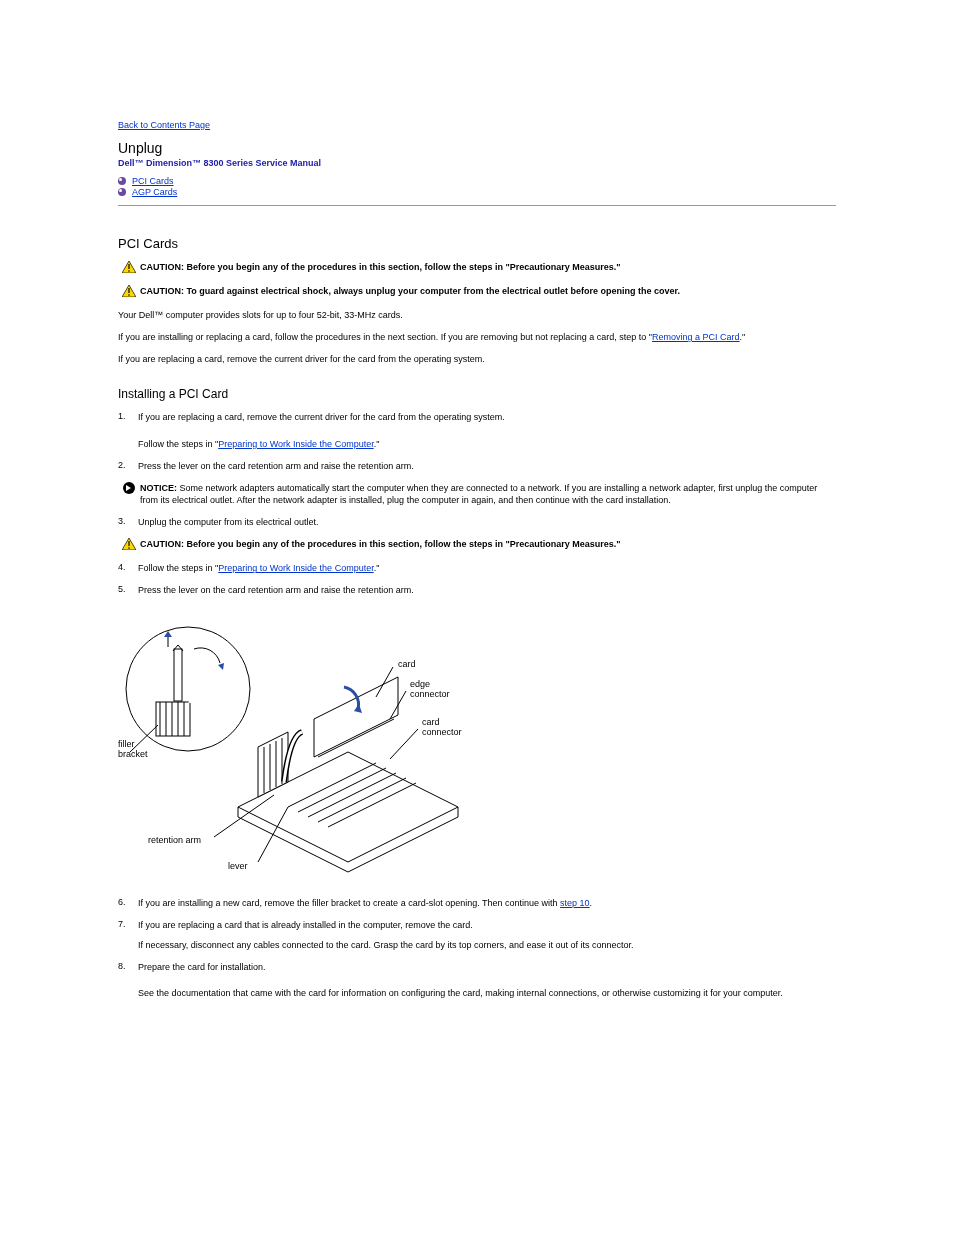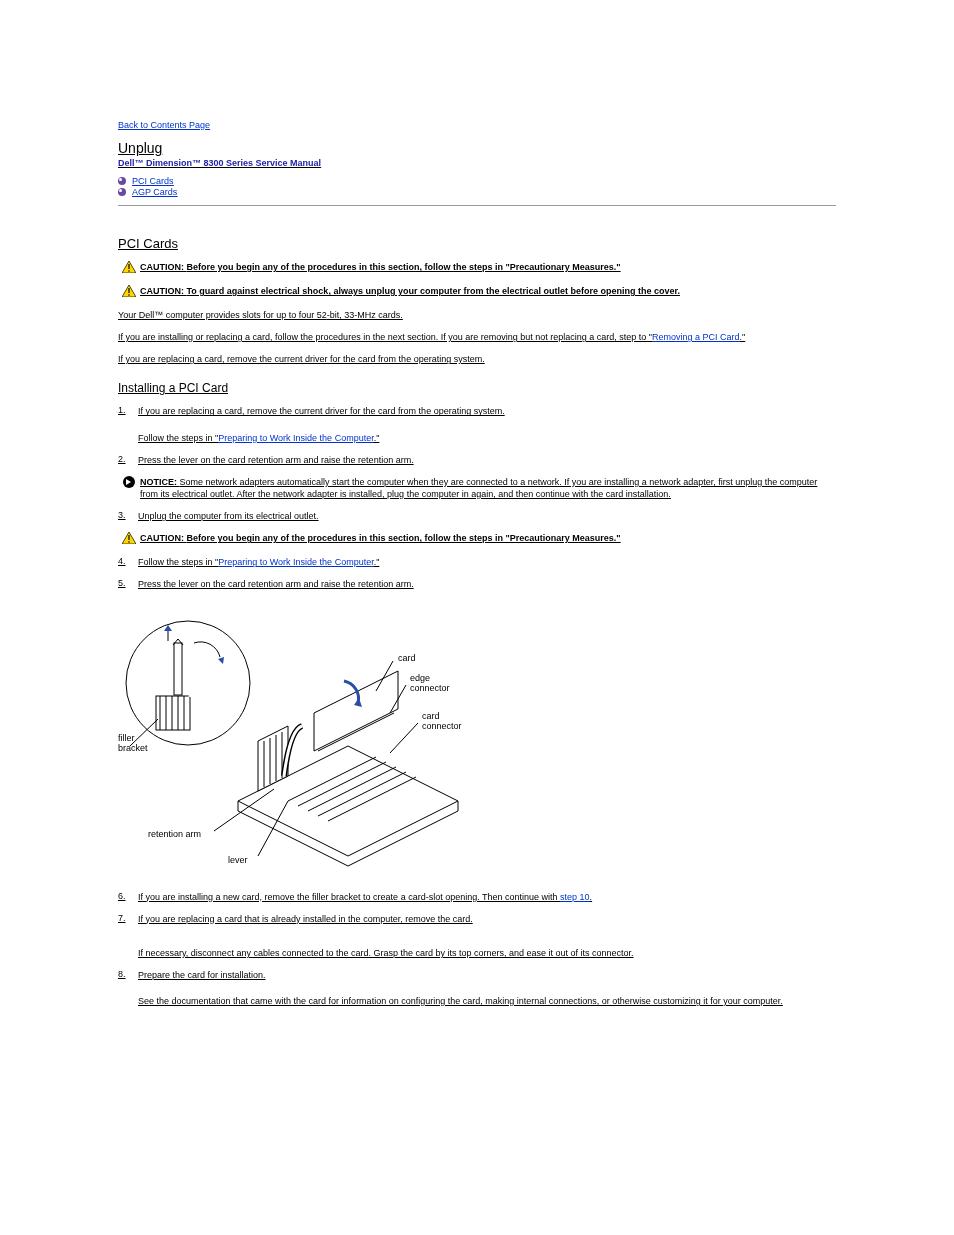--- a/index.html
+++ b/index.html
@@ -6,21 +6,20 @@
     font-family: Verdana, Arial, sans-serif;
     font-size: 9px;
     color: #000;
     margin: 0;
     padding: 0;
     background: #fff;
     width: 954px;
   }
   .page {
     padding: 120px 118px 40px 118px;
-    text-decoration: underline;
   }
   a {
     color: #0033cc;
     text-decoration: underline;
   }
   .back-link {
     color: #0033cc;
     text-decoration: underline;
     font-size: 9px;
   }
@@ -103,21 +102,21 @@
     flex: 1;
     line-height: 1.35;
   }
   .para {
     margin: 6px 0 10px 0;
     line-height: 1.35;
   }
   h3.install {
     font-size: 12px;
     font-weight: normal;
-    margin: 16px 0 10px 0;
+    margin: 22px 0 10px 0;
   }
   .numbered {
     display: flex;
     margin: 6px 0 10px 0;
   }
   .num {
     width: 20px;
     flex-shrink: 0;
   }
   .figure-row {
@@ -337,21 +336,21 @@
     <div class="num">6.</div>
     <div class="text-col">
       <span>If you are installing a new card, remove the filler bracket to create a card-slot opening. Then continue with </span><a href="#">step 10</a><span>.</span>
     </div>
   </div>
 
   <div class="numbered">
     <div class="num">7.</div>
     <div class="text-col">
       <div>If you are replacing a card that is already installed in the computer, remove the card.</div>
-      <div style="margin-top:22px;">If necessary, disconnect any cables connected to the card. Grasp the card by its top corners, and ease it out of its connector.</div>
+      <div style="margin-top:8px;">If necessary, disconnect any cables connected to the card. Grasp the card by its top corners, and ease it out of its connector.</div>
     </div>
   </div>
 
   <div class="numbered">
     <div class="num">8.</div>
     <div class="text-col">
       <div>Prepare the card for installation.</div>
       <div style="margin-top:14px;">See the documentation that came with the card for information on configuring the card, making internal connections, or otherwise customizing it for your computer.</div>
     </div>
   </div>

